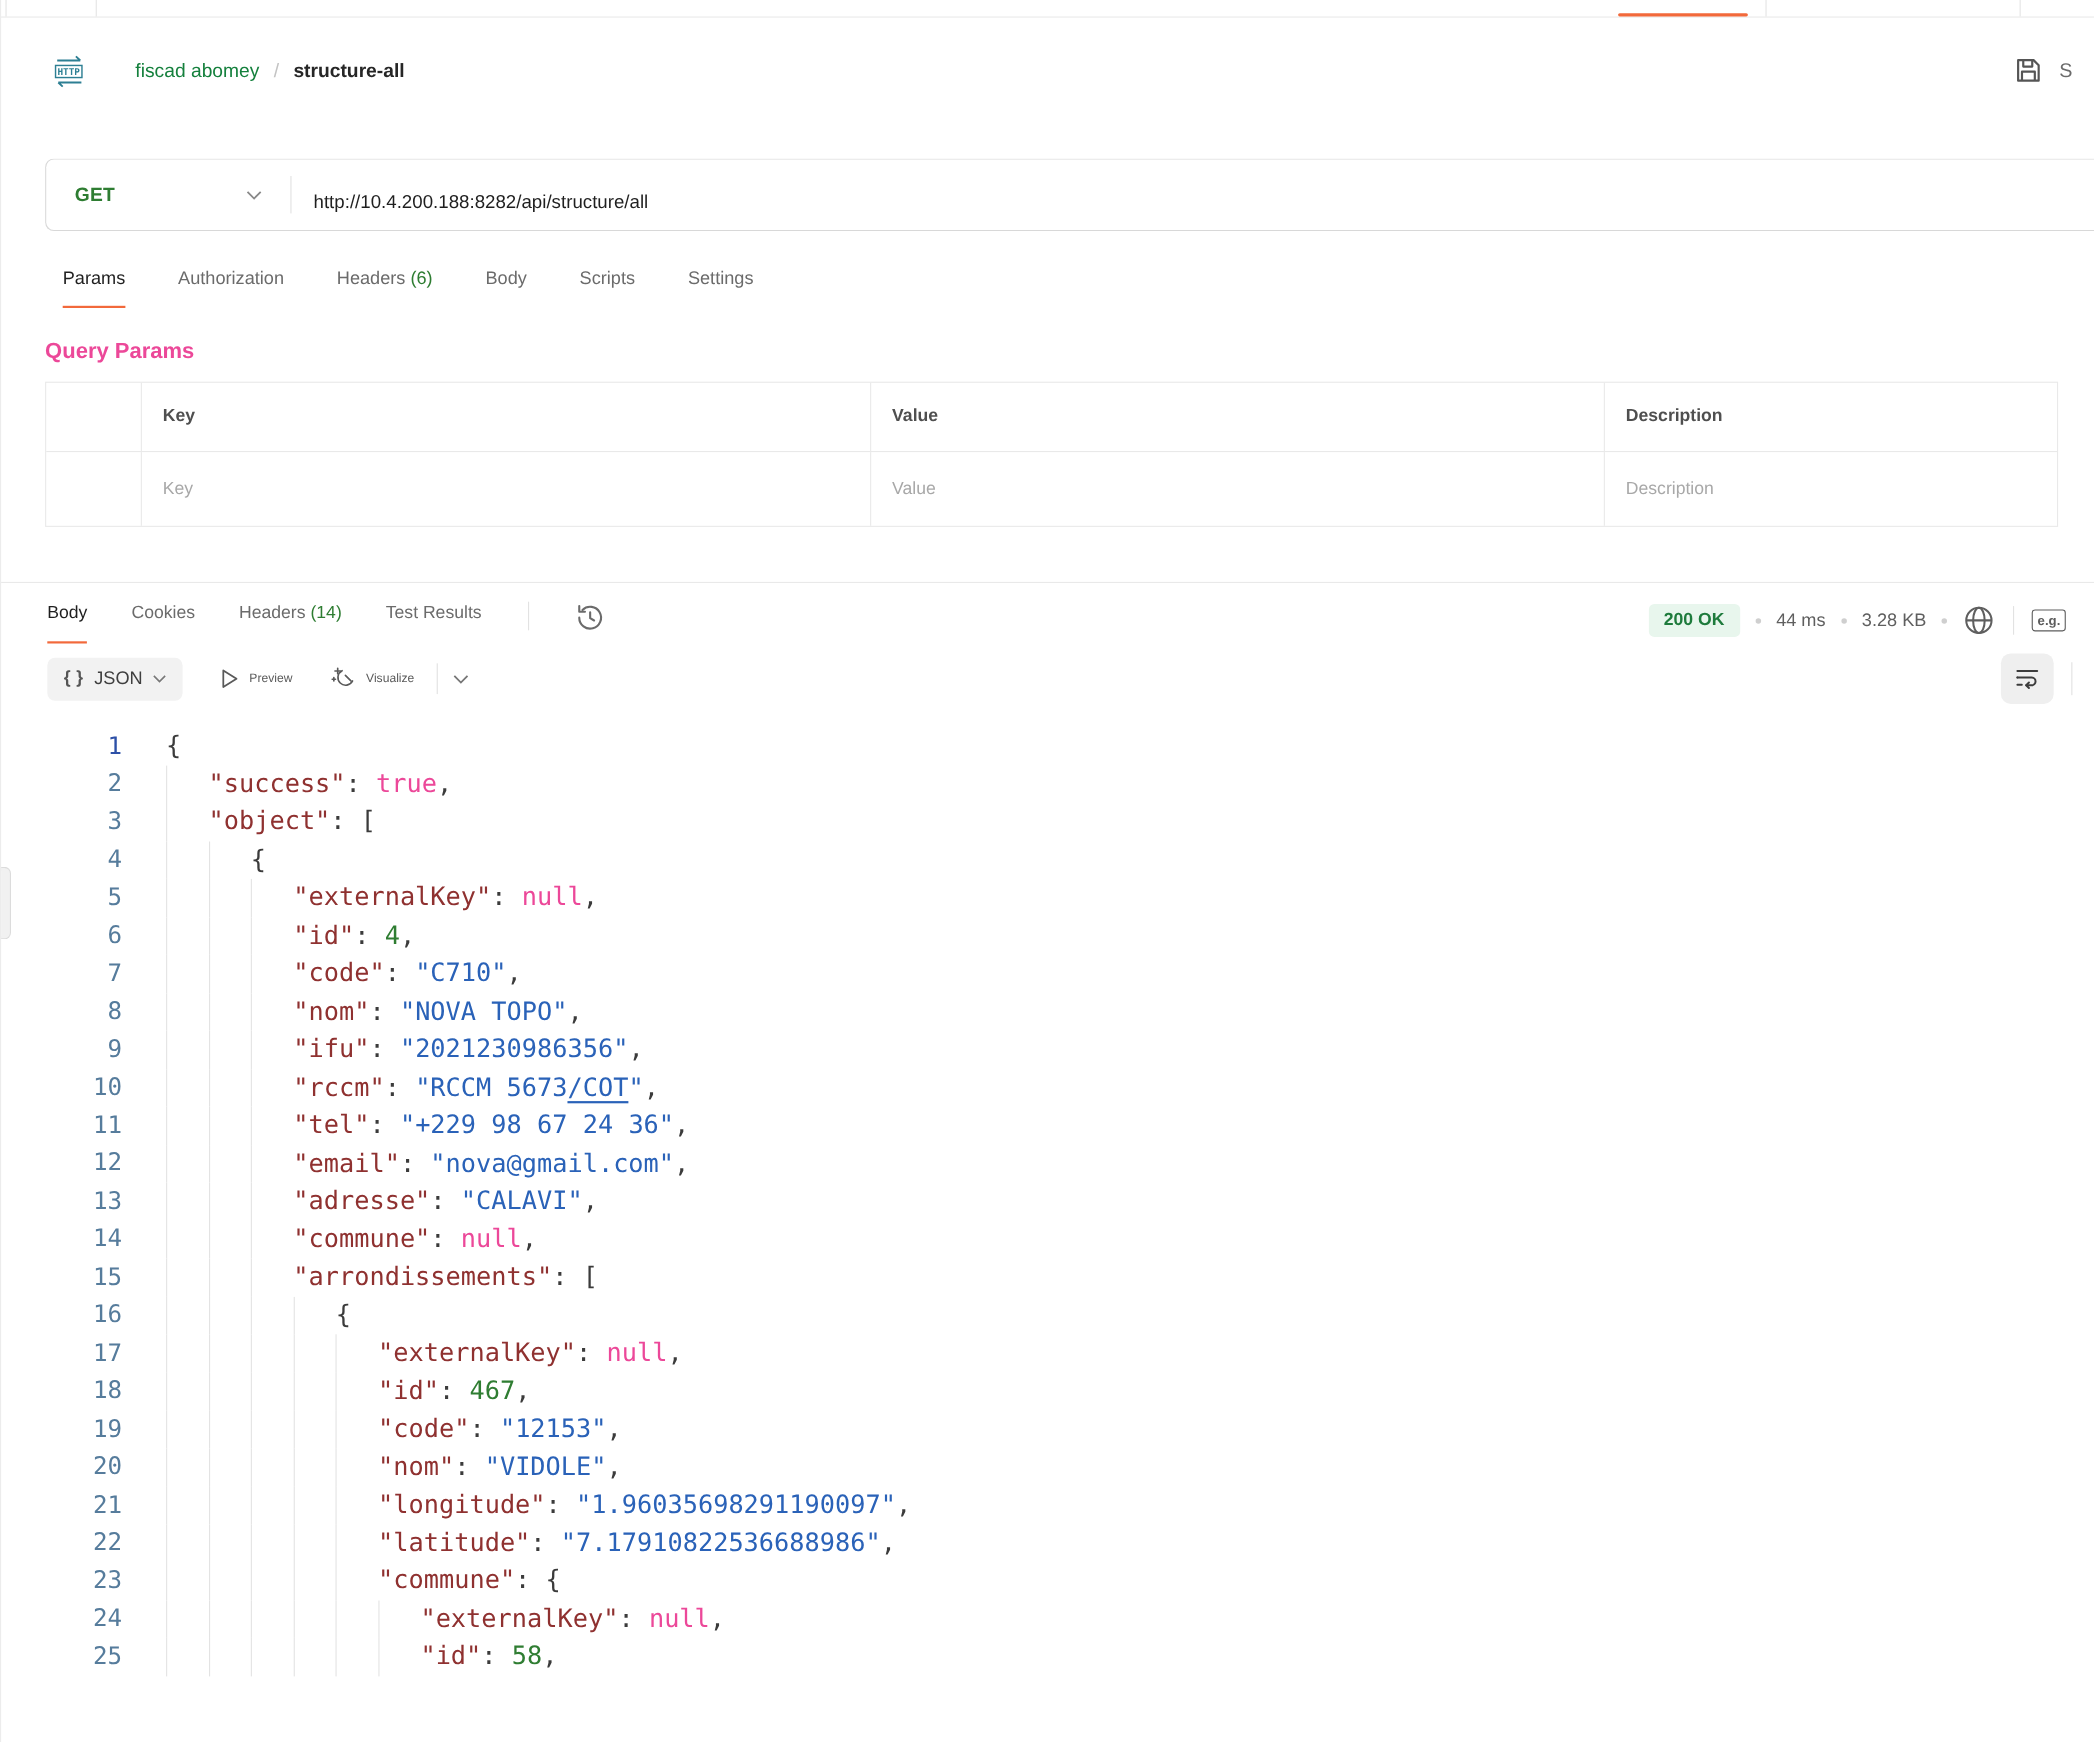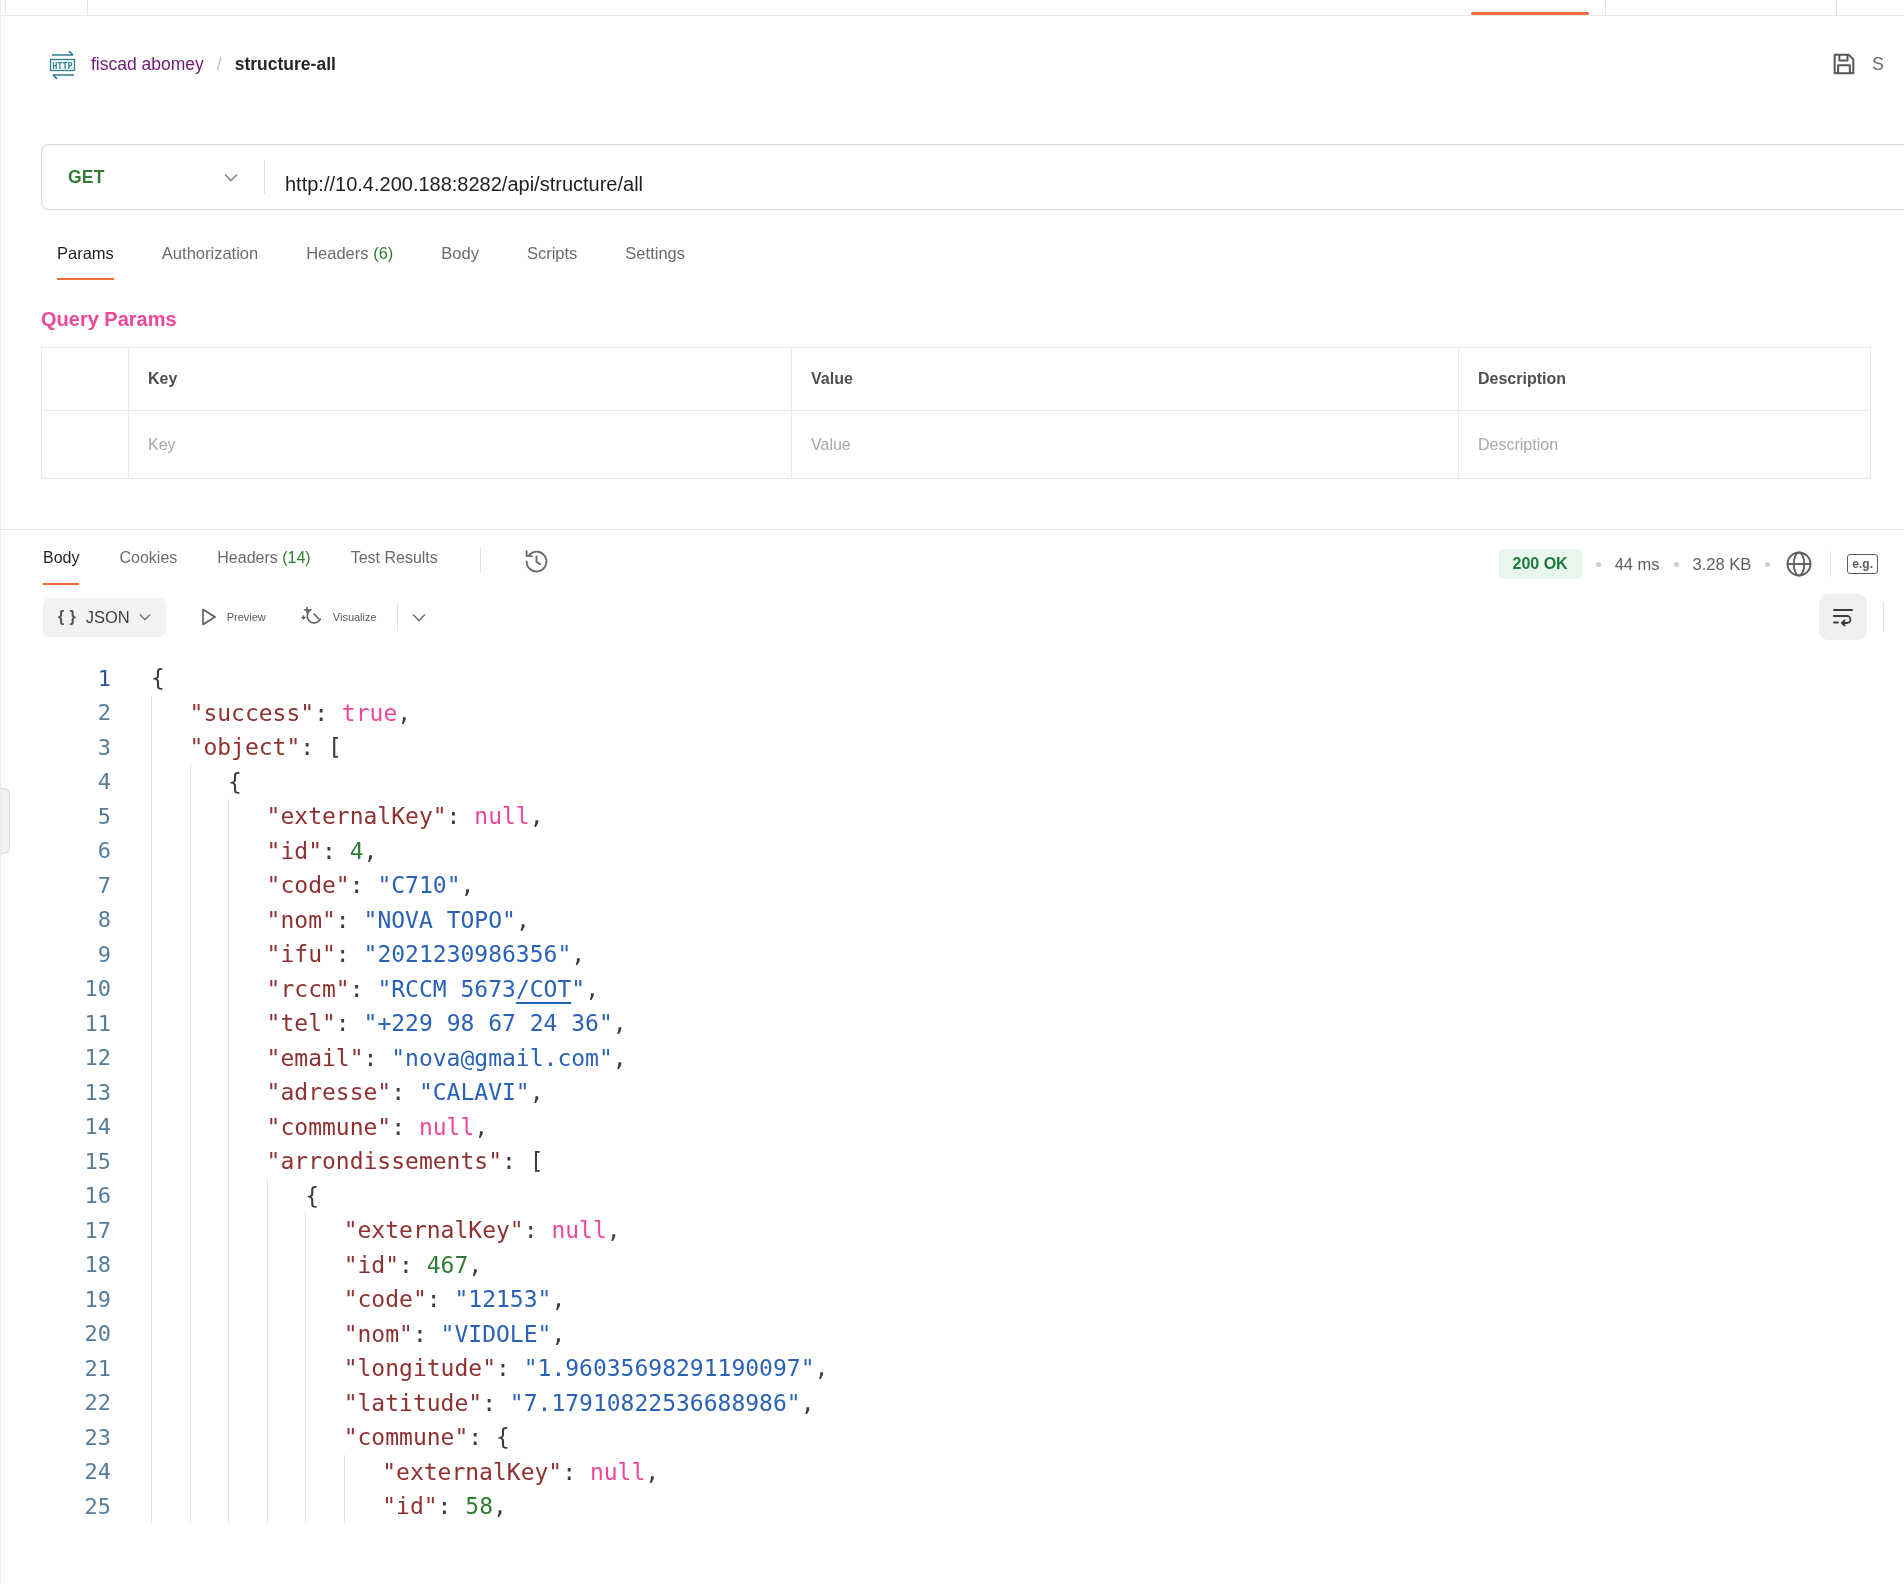--- a/index.html
+++ b/index.html
@@ -9,35 +9,35 @@
 
   
   .top-strip { position:relative; height:16px; border-bottom:1px solid #e9e9e9; }
   .strip-div { position:absolute; top:0; bottom:0; width:1px; background:#e4e4e4; }
   .strip-active { position:absolute; left:1470px; width:118px; height:3px; bottom:0; background:#f2693b; border-radius:2px; }
 
   
   .req-header { height:82px; display:flex; align-items:center; padding:14px 26px 0 44px; }
   .breadcrumb { display:flex; align-items:center; gap:10px; font-size:17.5px; }
   .http-badge { margin-right:10px; flex:none;text-decoration:underline; }
-  .crumb-col { color:#701a75; }
+  .crumb-col { color:#15803d;margin-left:32px; }
   .crumb-sep { color:#c3c3c3; padding:0 3px; }
   .crumb-req { color:#262626; font-weight:700; }
   .header-right { margin-left:auto; display:flex; align-items:center; gap:8px; color:#555; font-size:17px; }
   .save-partial { color:#6b6b6b; font-size:18px; transform:translateX(6px); }
 
   
   .url-row { margin:46px 0 0 40px; height:66px; width:calc(100% - 40px);
     border:1px solid #d8d8d8; border-right:none; border-radius:8px 0 0 8px;
     display:flex; align-items:center; }
   .method-btn { display:flex; align-items:center; justify-content:space-between;
     width:222px; height:100%; padding:0 26px; cursor:pointer; background:transparent; border:none; }
   .method-label { color:#2e7d32; font-weight:700; font-size:17.5px; letter-spacing:.2px; font-family:"Liberation Sans",sans-serif; }
   .url-divider { width:1px; height:34px; background:#e2e2e2; }
-  .url-input { flex:1; border:none; outline:none; font-size:20px; color:#1f1f1f; padding-left:20px; background:transparent; font-family:"Liberation Sans",sans-serif;margin-top:14px; }
+  .url-input { flex:1; border:none; outline:none; font-size:17px; color:#1f1f1f; padding-left:20px; background:transparent; font-family:"Liberation Sans",sans-serif;margin-top:14px; }
 
   
   .req-tabs { display:flex; gap:48px; margin:34px 0 0 56px; font-size:16.5px; }
   .tab { color:#6b6b6b; padding-bottom:15px; border-bottom:2.5px solid transparent; cursor:pointer; white-space:nowrap; }
   .tab.active { color:#1f1f1f; border-bottom-color:#f2693b; }
   .tab .count { color:#2e7d32; }
 
   .qp-title { margin:28px 0 0 40px; color:#ec4899; font-weight:700; font-size:20px; }
 
   

